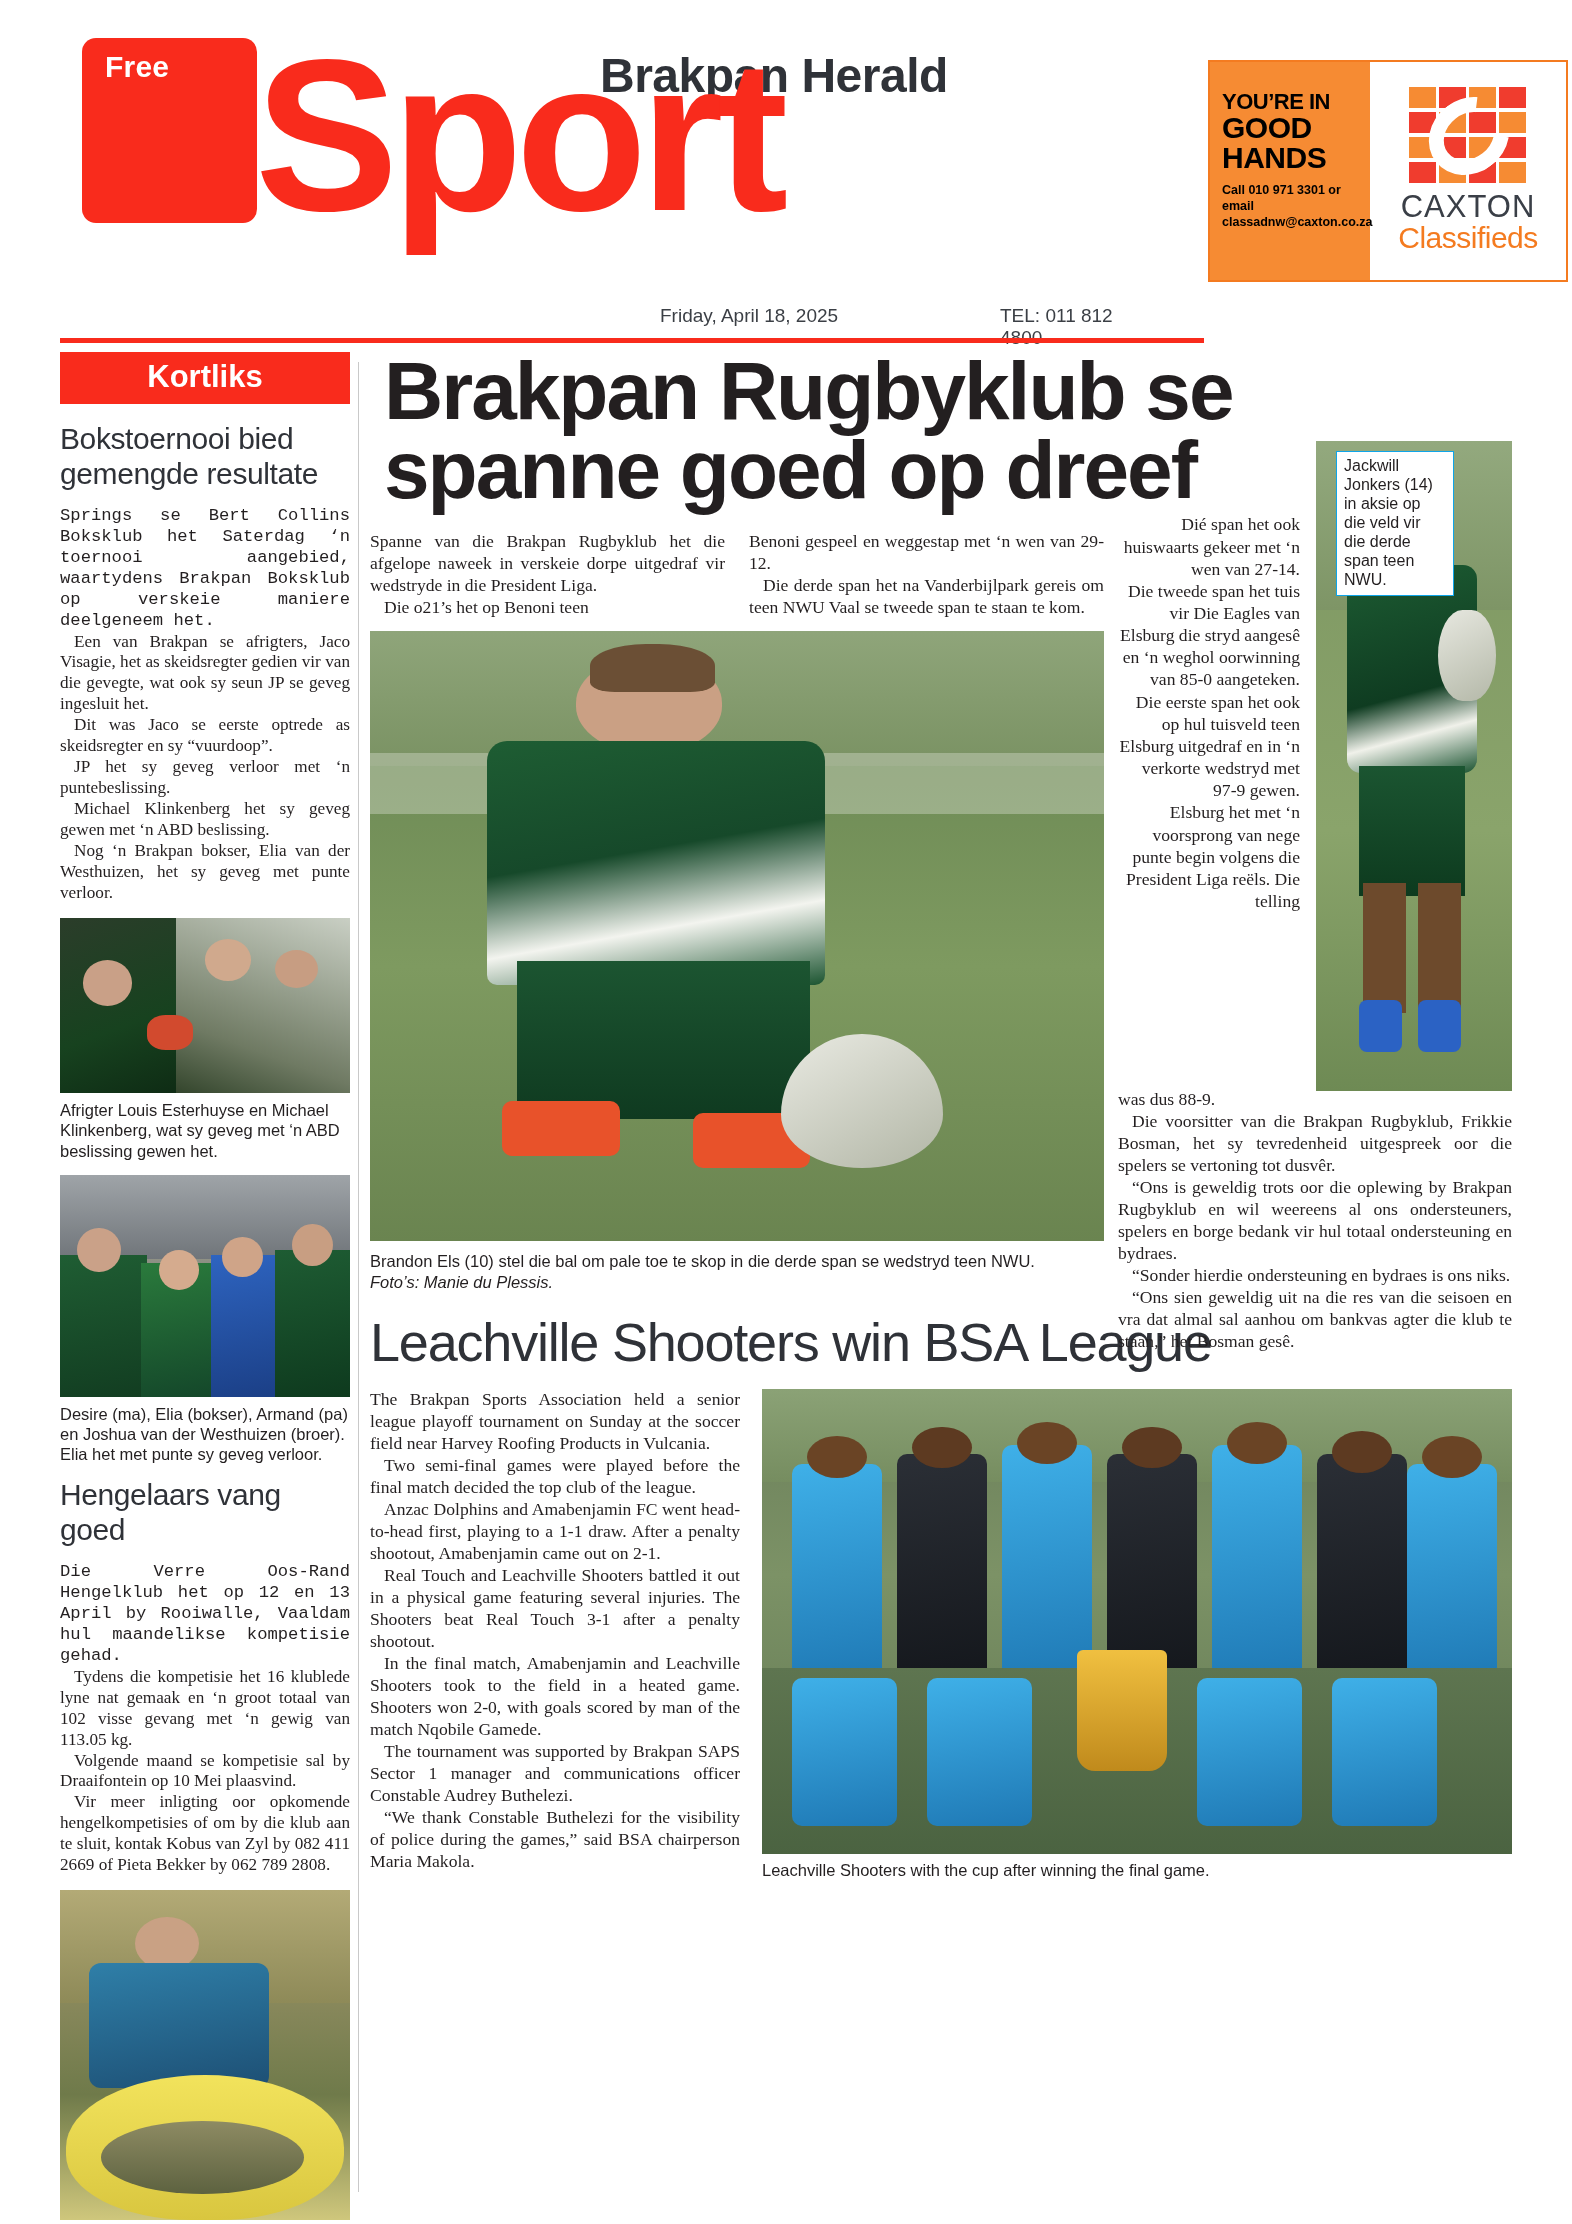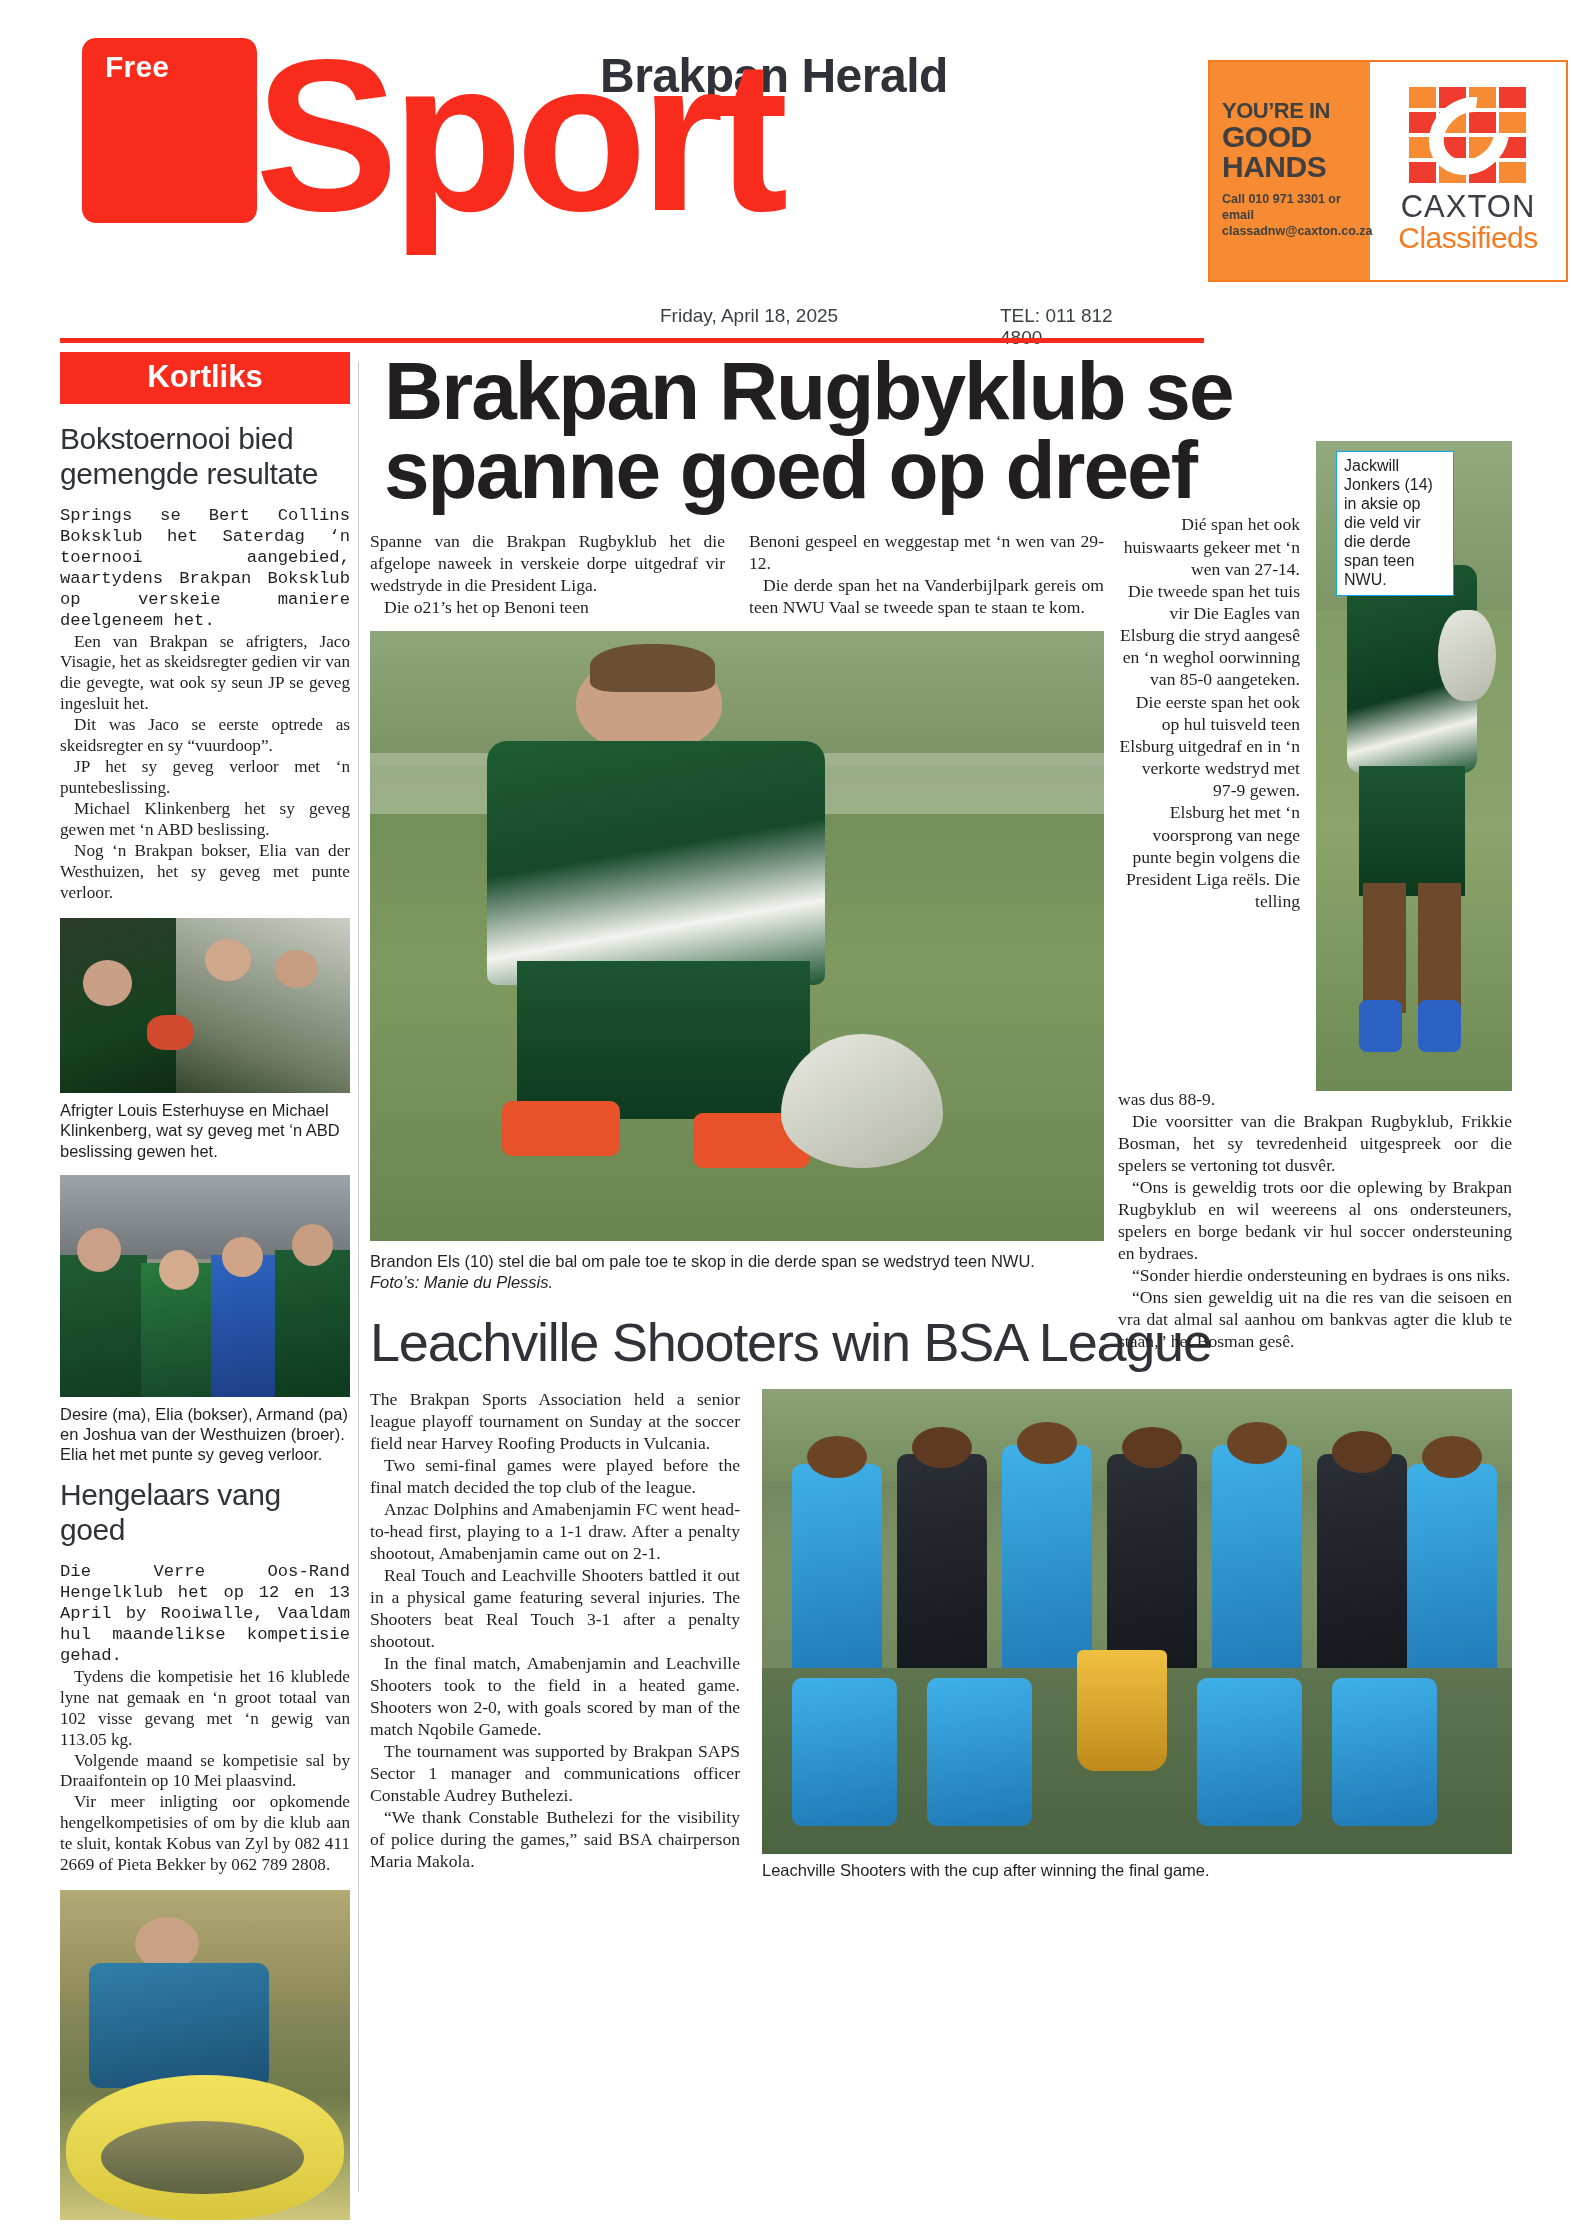--- a/index.html
+++ b/index.html
@@ -46,21 +46,21 @@
     font-family:"Liberation Sans", sans-serif;
     font-size:19px; color:#3b3f45;
   }
 
   
   .caxton-ad {
     position:absolute; left:1148px; top:60px; width:360px; height:222px;
     border:2px solid #f47b20; display:flex; background:#ffffff;
   }
   .cax-left {
-    width:160px; background:#f68b33; color:#404040; padding:38px 10px 8px 12px;
+    width:160px; background:#f68b33; color:#000000; padding:29px 10px 8px 12px;
   }
   .cax-l1 { font-family:"Liberation Sans", sans-serif; font-weight:700; font-size:22px; line-height:1.02; letter-spacing:-0.5px;}
   .cax-l2 { font-family:"Liberation Sans", sans-serif; font-weight:700; font-size:30px; line-height:1.0; letter-spacing:-0.5px;}
   .cax-l3 { font-family:"Liberation Sans", sans-serif; font-weight:700; font-size:30px; line-height:1.0; letter-spacing:-0.5px;}
   .cax-call { margin-top:10px; font-family:"Liberation Sans", sans-serif; font-weight:700; font-size:12.5px; line-height:1.25; }
   .cax-right { flex:1; display:flex; flex-direction:column; align-items:center; justify-content:center; padding:8px 4px;}
   .cax-logo-grid { position:relative; width:118px; height:96px; }
   .cax-logo-grid .sq { position:absolute; width:27px; height:21px; }
   .cax-c {
     position:absolute; left:18px; top:12px; width:84px; height:74px;
@@ -299,21 +299,21 @@
           <div class="ph-box" style="left:52%;top:68%;width:22%;height:20%;background:#6d4a2c"></div>
           <div class="ph-box" style="left:22%;top:86%;width:22%;height:8%;border-radius:8px;background:#2b62c4"></div>
           <div class="ph-box" style="left:52%;top:86%;width:22%;height:8%;border-radius:8px;background:#2b62c4"></div>
         </div>
 
         <div class="jackwill-box" style="left:966px;top:-180px;width:118px;">Jackwill Jonkers (14) in aksie  op die veld vir die derde span teen NWU.</div>
 
         <div class="rightcol" style="position:absolute;left:748px;top:458px;width:394px;">
           <p class="first">was dus 88-9.</p>
           <p>Die voorsitter van die Brakpan Rugbyklub, Frikkie Bosman, het sy tevredenheid uitgespreek oor die spelers se vertoning tot dusvêr.</p>
-          <p>“Ons is geweldig trots oor die oplewing by Brakpan Rugbyklub en wil weereens al ons ondersteuners, spelers en borge bedank vir hul soccer ondersteuning en bydraes.</p>
+          <p>“Ons is geweldig trots oor die oplewing by Brakpan Rugbyklub en wil weereens al ons ondersteuners, spelers en borge bedank vir hul totaal ondersteuning en bydraes.</p>
           <p>“Sonder hierdie ondersteuning en bydraes is ons niks.</p>
           <p>“Ons sien geweldig uit na die res van die seisoen en vra dat almal sal aanhou om bankvas agter die klub te staan,” het Bosman gesê.</p>
         </div>
 
         <div class="photo-caption" style="position:absolute;left:0;top:614px;width:734px;">
           <span>Brandon Els (10) stel die bal om pale toe te skop in die derde span se wedstryd teen NWU.</span><br>
           <i>Foto’s: Manie du Plessis.</i>
         </div>
       </div>
 

